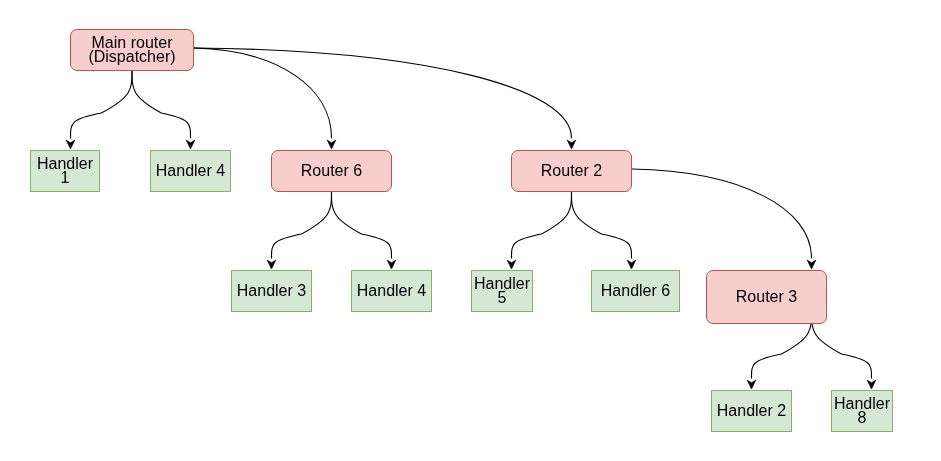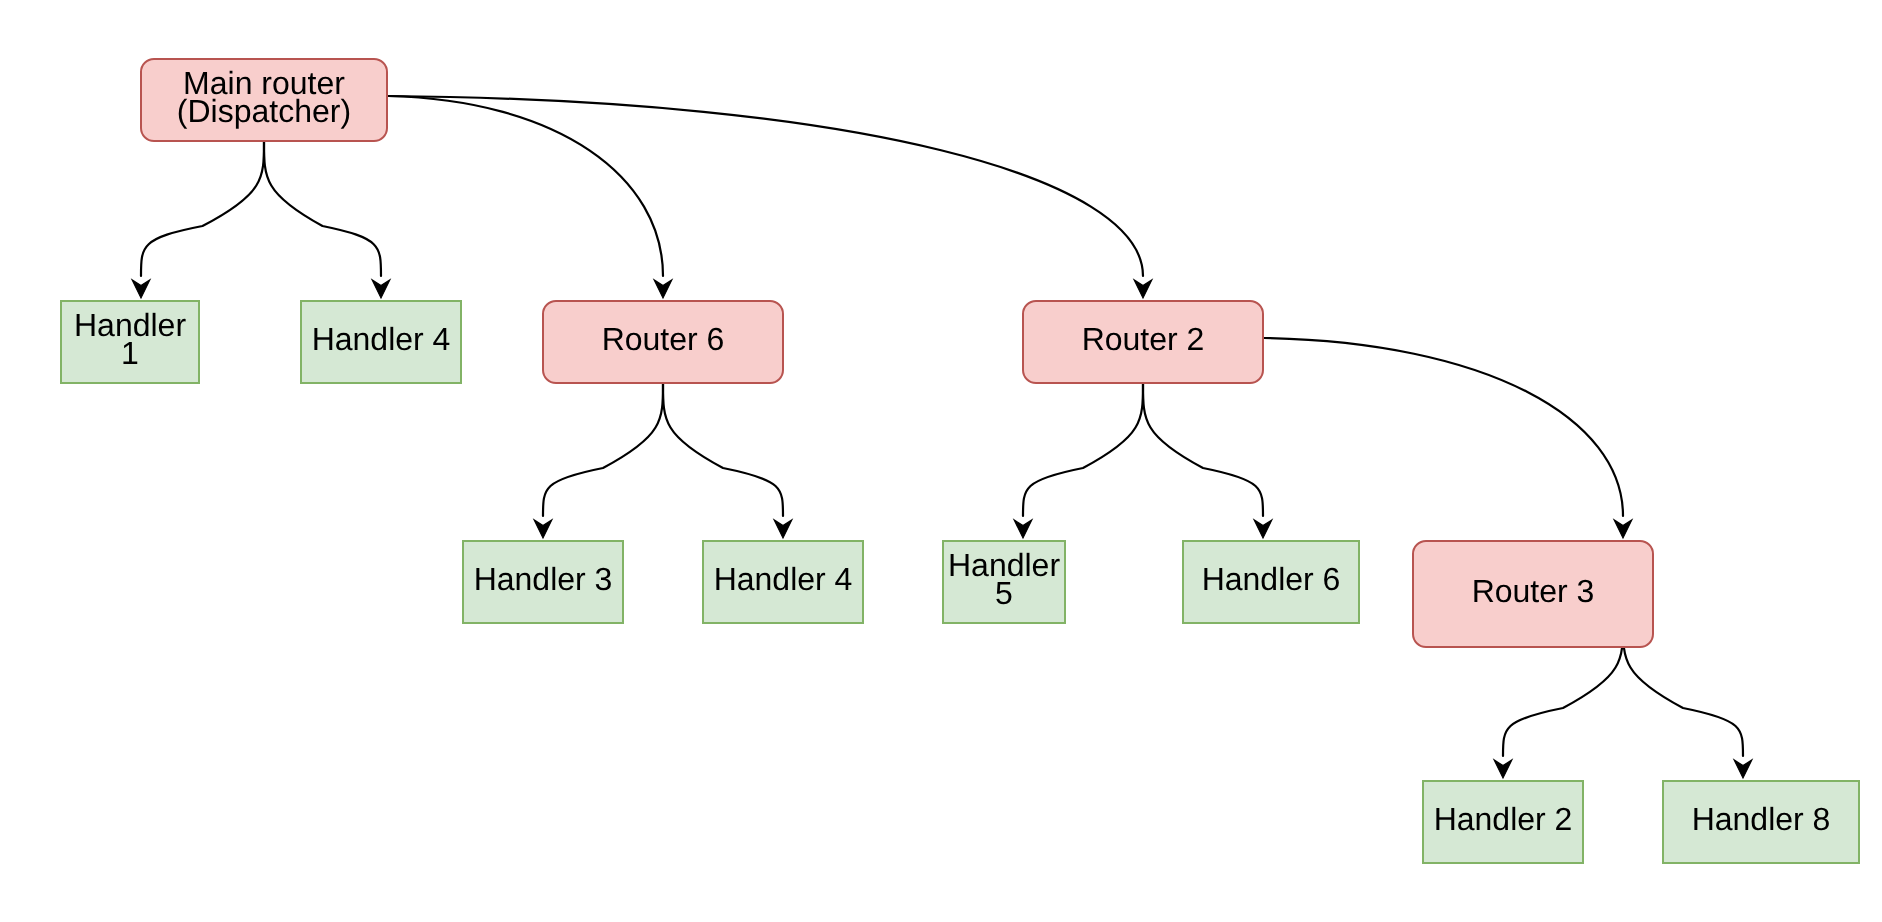--- a/index.html
+++ b/index.html
@@ -96,15 +96,15 @@
       <div class="node node-handler" style="left: 30px; top: 150px; width: 70px; height: 42px;"><span>Handler 1</span></div>
       <div class="node node-handler" style="left: 150px; top: 150px; width: 81px; height: 42px;"><span>Handler 4</span></div>
       <div class="node node-router" style="left: 271px; top: 150px; width: 121px; height: 42px;"><span>Router 6</span></div>
       <div class="node node-router" style="left: 511px; top: 150px; width: 121px; height: 42px;"><span>Router 2</span></div>
       <div class="node node-handler" style="left: 231px; top: 270px; width: 81px; height: 42px;"><span>Handler 3</span></div>
       <div class="node node-handler" style="left: 351px; top: 270px; width: 81px; height: 42px;"><span>Handler 4</span></div>
       <div class="node node-handler" style="left: 471px; top: 270px; width: 62px; height: 42px;"><span>Handler 5</span></div>
       <div class="node node-handler" style="left: 591px; top: 270px; width: 89px; height: 42px;"><span>Handler 6</span></div>
       <div class="node node-router" style="left: 706px; top: 270px; width: 121px; height: 54px;"><span>Router 3</span></div>
       <div class="node node-handler" style="left: 711px; top: 390px; width: 81px; height: 42px;"><span>Handler 2</span></div>
-      <div class="node node-handler" style="left: 831px; top: 390px; width: 99px; height: 42px;"><span>Handler 8</span></div>
+      <div class="node node-handler" style="left: 831px; top: 390px; width: 62px; height: 42px;"><span>Handler 8</span></div>
     </div>
 </div>
 
 </body></html>

